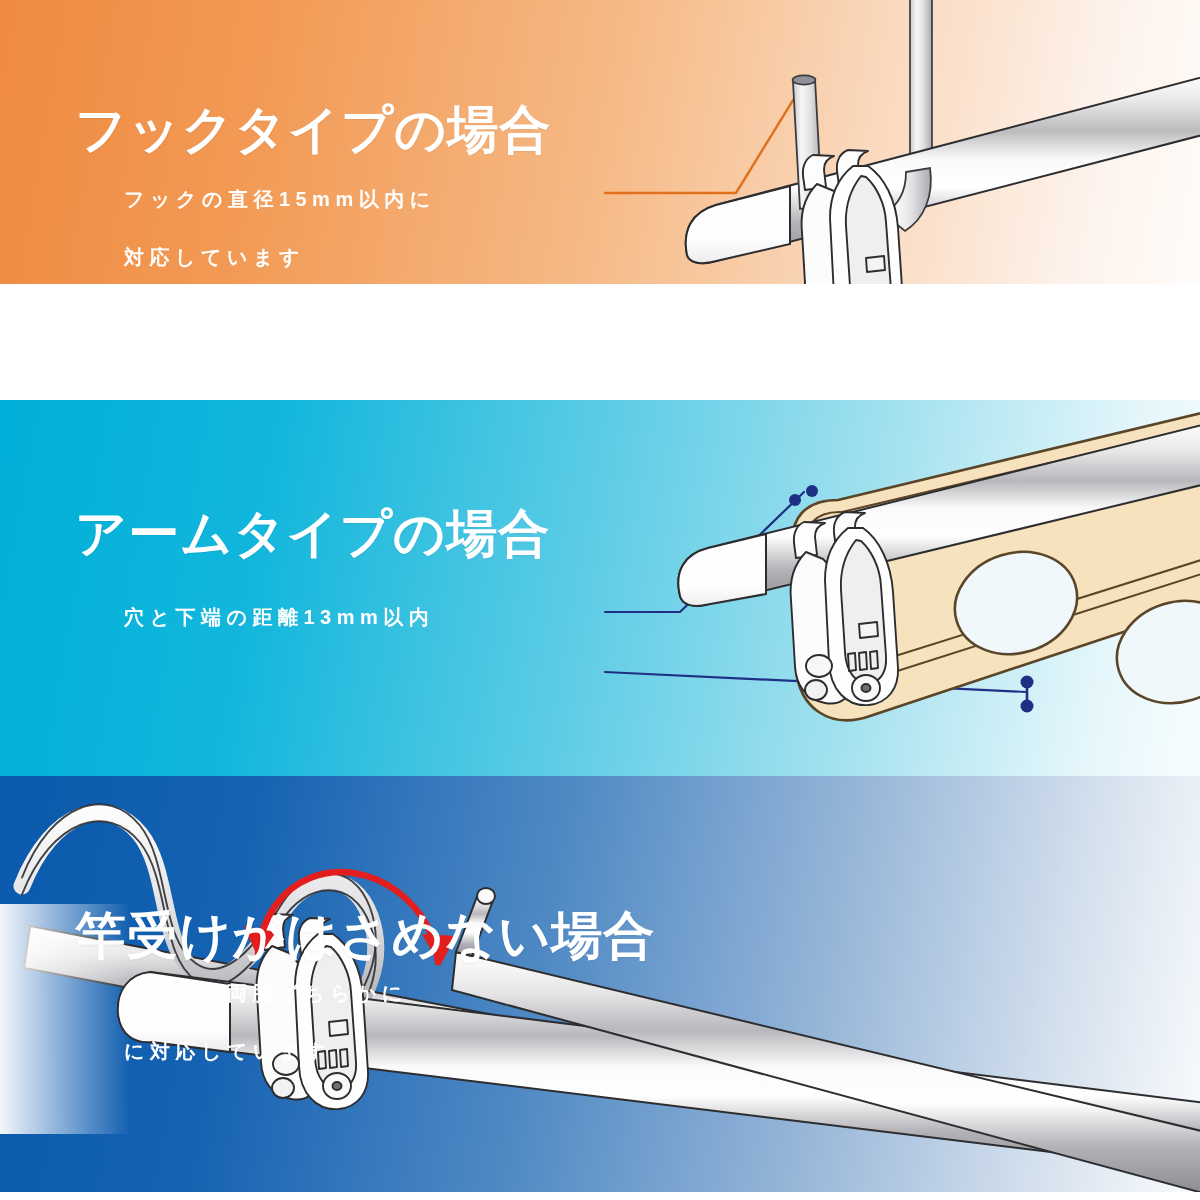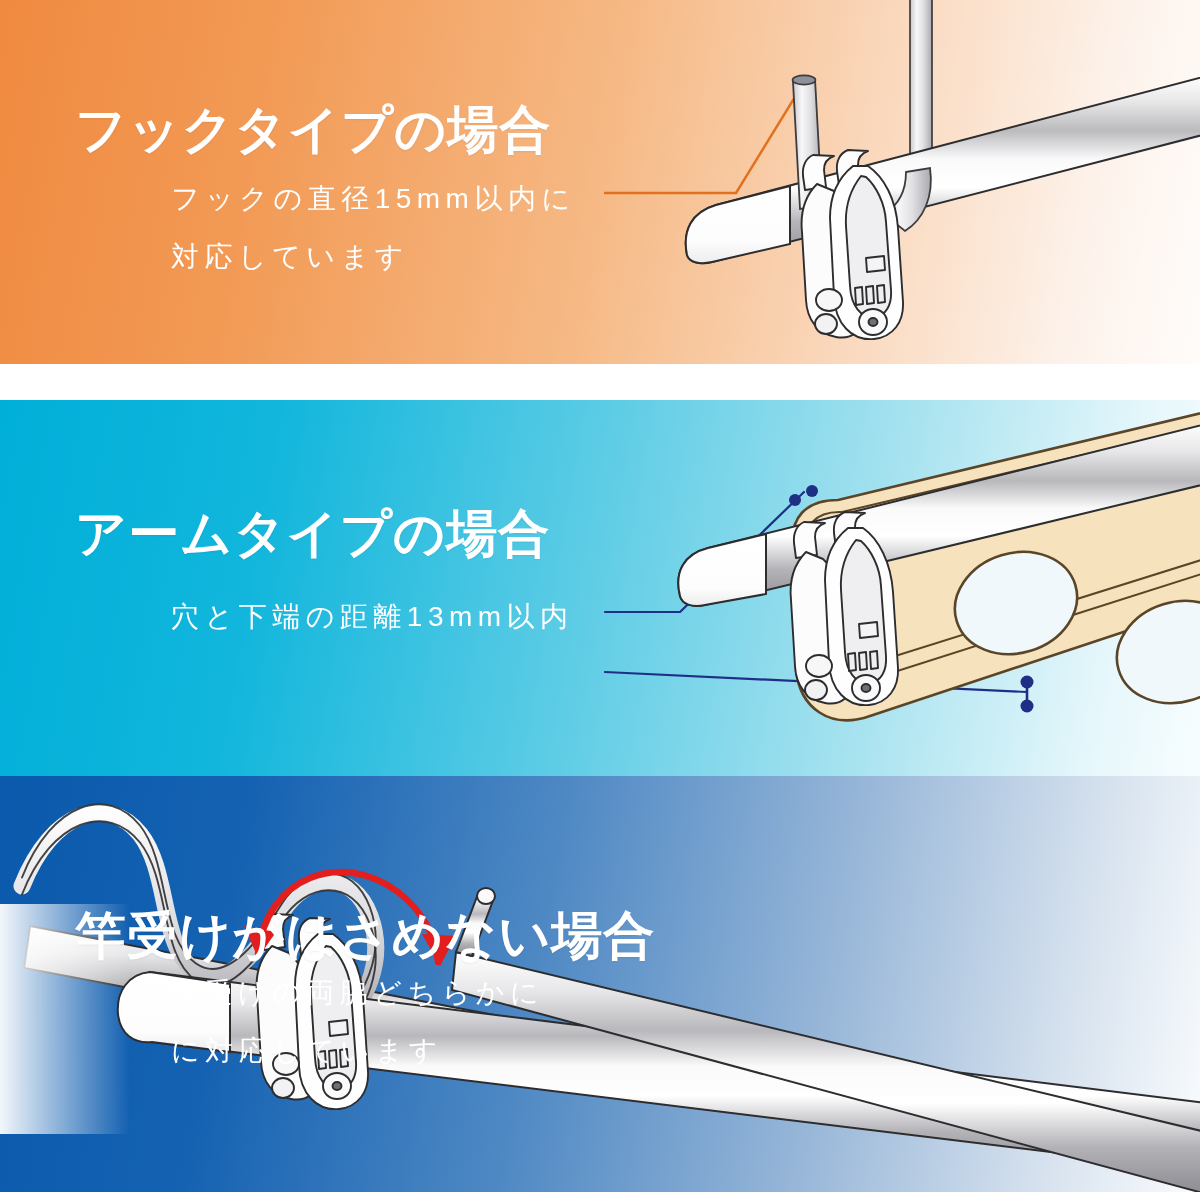--- a/index.html
+++ b/index.html
@@ -4,36 +4,36 @@
 <style>
   html,body{margin:0;padding:0;}
   body{
     width:1200px;height:1200px;
     font-family:"Liberation Sans","DejaVu Sans",sans-serif;
     overflow:hidden;background:#fff;
   }
   .page{position:relative;width:1200px;height:1200px;overflow:hidden;}
 
   .panel{position:absolute;left:0;width:1200px;overflow:hidden;}
-  #panel-1{top:0;height:364px;background:linear-gradient(100deg,#F08A40 0%,#F29A55 22%,#F6B985 50%,#FAD9BE 72%,#FDF3EC 90%,#FFFCFA 100%);}
+  #panel-1{top:0;height:284px;background:linear-gradient(100deg,#F08A40 0%,#F29A55 22%,#F6B985 50%,#FAD9BE 72%,#FDF3EC 90%,#FFFCFA 100%);}
   #panel-2{top:400px;height:463px;background:linear-gradient(100deg,#00AFD8 0%,#12B6DC 22%,#63CEE6 50%,#A9E3F0 72%,#E6F7FB 90%,#FAFEFF 100%);}
   #panel-3{top:776px;height:416px;background:linear-gradient(100deg,#0A59AC 0%,#1562B2 20%,#4F89C4 45%,#97B6D8 68%,#D8E3EF 88%,#FAFCFE 100%);}
 
   .heading{
     position:absolute;left:75px;
     color:#FFFFFF;
     font-size:51px;font-weight:bold;
     letter-spacing:1px;line-height:1;
     white-space:nowrap;
     text-shadow:0 1px 2px rgba(0,0,0,0.06);
   }
   .body-lines{
     position:absolute;left:124px;
-    color:#FFFFFF;font-size:28px;font-weight:400;
-    letter-spacing:5.5px;line-height:58px;white-space:nowrap;margin-left:47px;
+    color:#FFFFFF;font-size:20px;font-weight:700;
+    letter-spacing:5.5px;line-height:58px;white-space:nowrap;
   }
   .body-lines div{height:58px;}
 
   svg.art{position:absolute;top:0;left:0;width:1200px;height:400px;overflow:visible;}
 </style>
 </head>
 <body>
 
 <div class="page">
 

